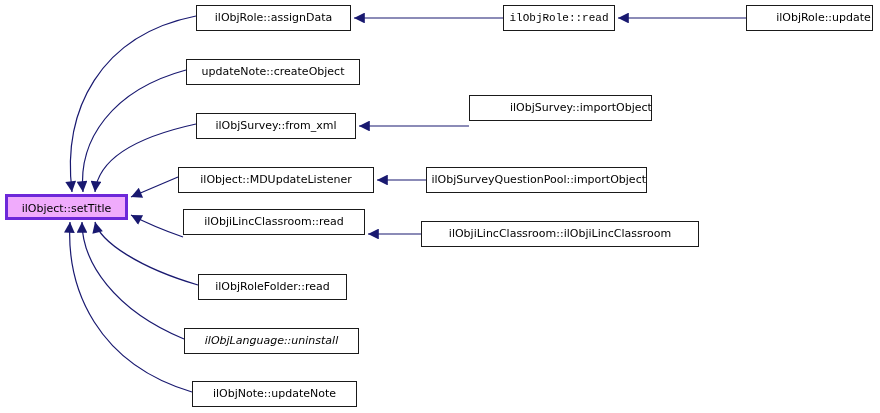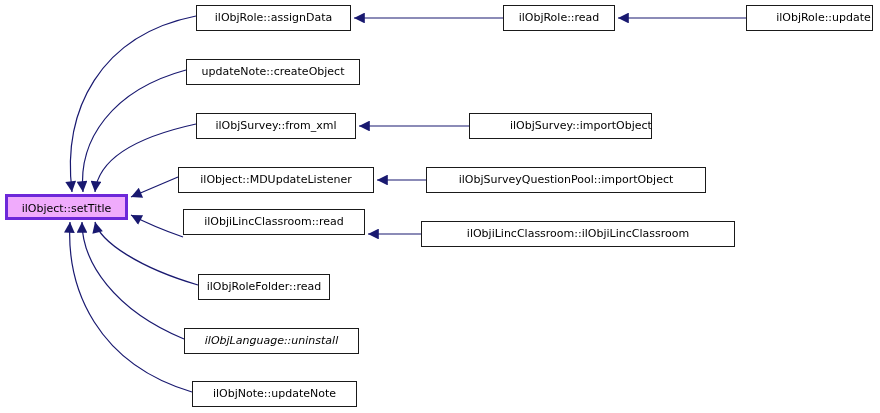--- a/index.html
+++ b/index.html
@@ -60,24 +60,24 @@
     <path class="edge" d="M421,234 L368,234" marker-end="url(#arrow)"></path>
   </svg>
 
   <div class="node focus" style="left:5px;top:194px;width:123px;">ilObject::setTitle</div>
 
   <div class="node" style="left:196px;top:5px;width:155px;">ilObjRole::assignData</div>
   <div class="node" style="left:186px;top:59px;width:174px;">updateNote::createObject</div>
   <div class="node" style="left:178px;top:167px;width:196px;">ilObject::MDUpdateListener</div>
   <div class="node" style="left:196px;top:113px;width:160px;">ilObjSurvey::from_xml</div>
   <div class="node" style="left:183px;top:209px;width:182px;">ilObjiLincClassroom::read</div>
-  <div class="node" style="left:198px;top:274px;width:132px;">ilObjRoleFolder::read</div>
+  <div class="node" style="left:198px;top:274px;width:149px;">ilObjRoleFolder::read</div>
   <div class="node" style="left:184px;top:328px;width:175px;font-style:italic;">ilObjLanguage::uninstall</div>
   <div class="node" style="left:192px;top:381px;width:165px;">ilObjNote::updateNote</div>
 
-  <div class="node" style="left:503px;top:5px;width:112px;">ilObjRole::read</div>
-  <div class="node" style="left:469px;top:113px;width:183px;padding-left:40px;">ilObjSurvey::importObject</div>
-  <div class="node" style="left:426px;top:167px;width:280px;">ilObjSurveyQuestionPool::importObject</div>
-  <div class="node" style="left:421px;top:221px;width:314px;text-align:center;">ilObjiLincClassroom::ilObjiLincClassroom</div>
+  <div class="node" style="left:503px;top:5px;width:112px;font-family:Liberation Mono, monospace;">ilObjRole::read</div>
+  <div class="node" style="left:469px;top:95px;width:183px;padding-left:40px;">ilObjSurvey::importObject</div>
+  <div class="node" style="left:426px;top:167px;width:221px;text-align:right;">ilObjSurveyQuestionPool::importObject</div>
+  <div class="node" style="left:421px;top:221px;width:278px;text-align:center;">ilObjiLincClassroom::ilObjiLincClassroom</div>
 
   <div class="node" style="left:746px;top:5px;width:127px;padding-left:28px;">ilObjRole::update</div>
 
 </div>
 
 </body></html>

